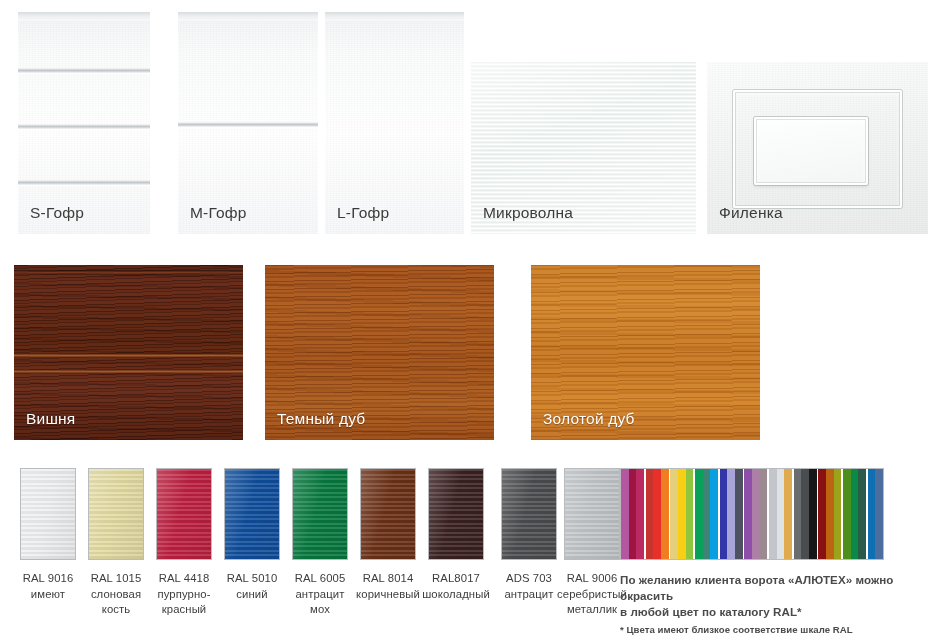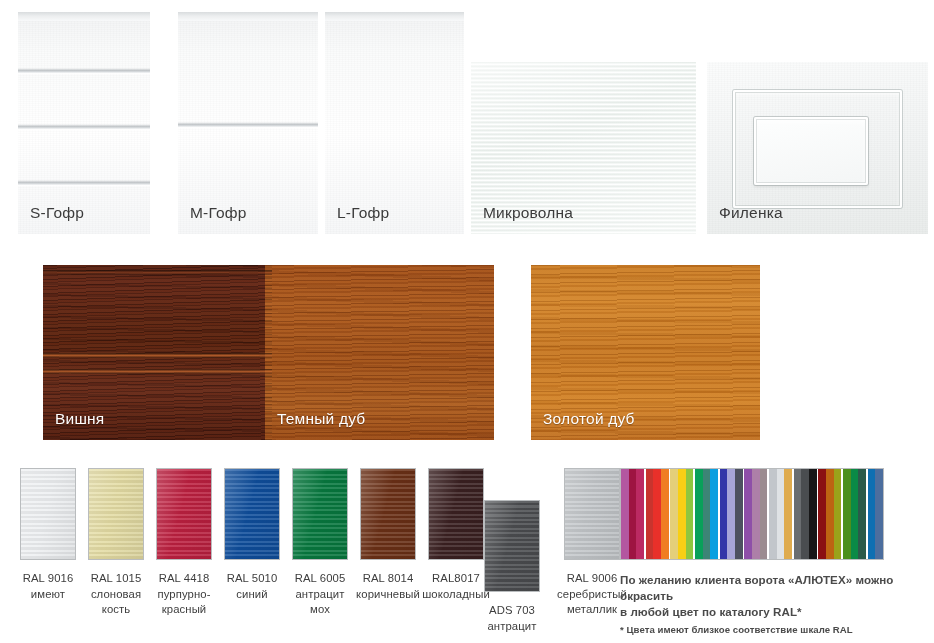--- a/index.html
+++ b/index.html
@@ -207,21 +207,21 @@
   </div>
 
   <div class="panel fil-base" style="left:707px;top:62px;width:221px;height:172px;">
     <div class="fil-frame" style="left:26px;top:28px;right:26px;bottom:26px;"></div>
     <div class="fil-inner" style="left:47px;top:55px;width:110px;height:64px;"></div>
     <div class="grain"></div>
     <span class="panel-label label-dark">Филенка</span>
   </div>
 
   <div class="wood" style="left:14px;top:265px;width:229px;height:175px;
-              background:linear-gradient(180deg,#4e1d12 0%,#5d2518 10%,#54200f 45%,#61281a 70%,#4b1a0f 100%);margin-left:29px;">
+              background:linear-gradient(180deg,#4e1d12 0%,#5d2518 10%,#54200f 45%,#61281a 70%,#4b1a0f 100%);">
     <div class="wood-grain" style="background-image:
            repeating-linear-gradient(178deg,
              rgba(0,0,0,.28) 0px, rgba(0,0,0,.28) 1px,
              rgba(160,70,30,.10) 1px, rgba(160,70,30,.10) 3px,
              rgba(0,0,0,.18) 3px, rgba(0,0,0,.18) 4px,
              rgba(255,160,90,.06) 4px, rgba(255,160,90,.06) 7px),
            repeating-linear-gradient(181deg,
              rgba(0,0,0,.12) 0px, rgba(0,0,0,.12) 2px,
              rgba(190,95,45,.07) 2px, rgba(190,95,45,.07) 11px);"></div>
     <div class="wood-seam" style="top:5px;background:linear-gradient(180deg,rgba(0,0,0,.55),rgba(150,70,35,.5),rgba(0,0,0,.25));"></div>
@@ -335,21 +335,21 @@
       <div class="ribs"></div>
       <div class="gloss"></div>
     </div>
     <div class="swatch-caption">
       <span class="code">RAL8017</span>
       <span class="nm">шоколадный</span>
       <span class="nm"></span>
     </div>
   </div>
 
-  <div class="swatch-col" style="left:464px;margin-top:32px;">
+  <div class="swatch-col" style="left:481px;">
     <div class="swatch" style="background:#4b4d50;">
       <div class="ribs"></div>
       <div class="gloss"></div>
     </div>
     <div class="swatch-caption">
       <span class="code">ADS 703</span>
       <span class="nm">антрацит</span>
       <span class="nm"></span>
     </div>
   </div>

